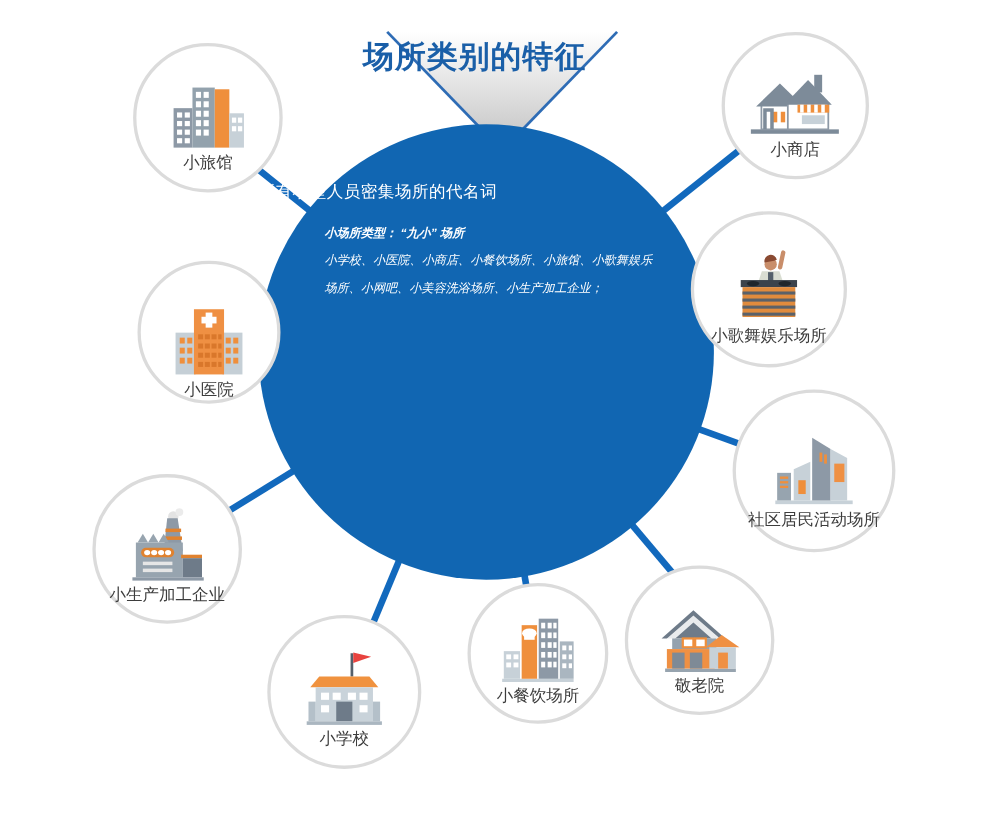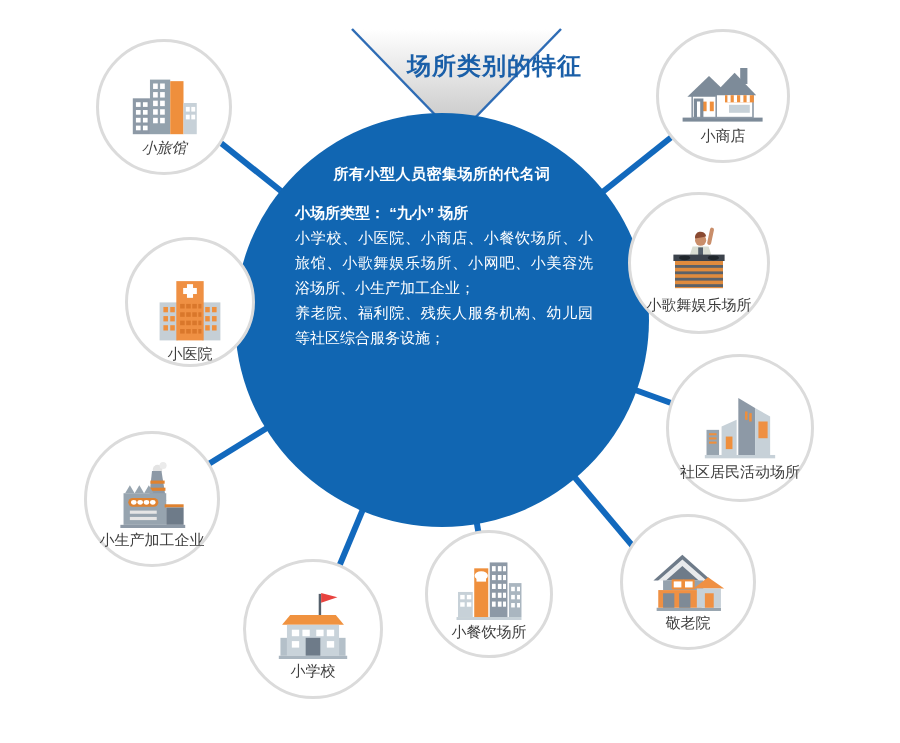--- a/index.html
+++ b/index.html
@@ -2,30 +2,30 @@
 <html><head>
 <meta charset="utf-8">
 <style>
   html,body{margin:0;padding:0;background:#ffffff;}
   .stage{
     position:relative;width:900px;height:743px;overflow:hidden;background:#ffffff;
     font-family:"Liberation Sans","DejaVu Sans",sans-serif;
   }
   svg.wires{position:absolute;left:0;top:0;z-index:1;}
   .page-title{
-    position:absolute;left:330px;top:50px;width:252px;z-index:5;
-    text-align:right;font-size:24px;font-weight:700;color:#1A5FA8;letter-spacing:1px;
+    position:absolute;left:330px;top:33px;width:252px;z-index:5;
+    text-align:left;font-size:28px;font-weight:700;color:#1A5FA8;letter-spacing:1px;
   }
   .center-circle{
     position:absolute;left:235px;top:113px;width:414px;height:414px;
     background:#1166B2;border-radius:50%;z-index:2;color:#ffffff;box-sizing:border-box;
   }
   .c-head{text-align:right;margin-top:23px;font-size:16px;font-weight:700;letter-spacing:1px;}
-  .c-sub{text-align:center;margin-top:8px;font-size:15px;font-weight:700;letter-spacing:0.5px;}
-  .c-body{margin:16px 56px 0 60px;font-size:15px;line-height:25px;text-align:justify;font-weight:500;}
+  .c-sub{margin-top:8px;font-size:15px;font-weight:400;letter-spacing:0.5px;}
+  .c-body{margin:16px 56px 0 60px;font-size:11px;line-height:25px;text-align:justify;font-weight:500;font-style:italic;}
   .c-body p{margin:0;}
   .c-type{font-weight:700;}
   .node{
     position:absolute;background:#ffffff;border:3px solid #DBDBDB;border-radius:50%;
     z-index:3;display:flex;flex-direction:column;align-items:center;justify-content:center;
     box-sizing:border-box;
   }
   .node .icon{height:55%;display:flex;align-items:flex-end;justify-content:center;margin-top:6%;}
   .node .icon svg{display:block;}
   .node .label{
@@ -63,25 +63,24 @@
   </svg>
 
   <div class="page-title">场所类别的特征</div>
 
   <div class="center-circle">
     <div class="c-head">小场所</div>
     <div class="c-sub">所有小型人员密集场所的代名词</div>
     <div class="c-body">
       <p class="c-type">小场所类型： “九小” 场所</p>
       <p>小学校、小医院、小商店、小餐饮场所、小旅馆、小歌舞娱乐场所、小网吧、小美容洗浴场所、小生产加工企业；</p>
-      <p>养老院、福利院、残疾人服务机构、幼儿园等社区综合服务设施；</p>
     </div>
   </div>
 
-  <div class="node" style="left:96px;top:39px;width:136px;height:136px;font-style:italic;">
+  <div class="node" style="left:121px;top:39px;width:136px;height:136px;">
     <span class="icon">
       <svg width="78" height="66" viewBox="0 0 100 84">
         <rect x="10" y="36" width="22" height="46" fill="#8D99A6"></rect>
         <g fill="#ffffff">
           <rect x="14" y="41" width="6" height="6"></rect>
             <rect x="23" y="41" width="6" height="6"></rect>
           <rect x="14" y="51" width="6" height="6"></rect>
             <rect x="23" y="51" width="6" height="6"></rect>
           <rect x="14" y="61" width="6" height="6"></rect>
             <rect x="23" y="61" width="6" height="6"></rect>
@@ -228,21 +227,21 @@
           <rect x="56" y="28" width="3" height="10"></rect>
             <rect x="61" y="30" width="3" height="10"></rect>
         </g>
         <polygon points="68,24 86,34 86,80 68,80" fill="#C7D1D8"></polygon>
         <rect x="72" y="40" width="11" height="20" fill="#EF9043"></rect>
       </svg>
     </span>
     <span class="label">社区居民活动场所</span>
   </div>
 
-  <div class="node" style="left:620px;top:514px;width:136px;height:136px;text-align:right;">
+  <div class="node" style="left:568px;top:514px;width:136px;height:136px;text-align:right;">
     <span class="icon">
       <svg width="82" height="66" viewBox="0 0 102 82">
         <rect x="12" y="78" width="80" height="4" fill="#97A4AF"></rect>
         <polygon points="8,44 44,12 80,44" fill="#6E7B89"></polygon>
         <polygon points="14,44 44,18 74,44 74,48 69,48 44,26 19,48 14,48" fill="#ffffff" opacity="0.85"></polygon>
         <rect x="20" y="44" width="50" height="12" fill="#95A2AE"></rect>
         <rect x="32" y="44" width="12" height="10" fill="#ffffff" stroke="#EF8F3C" stroke-width="2.5"></rect>
         <rect x="46" y="44" width="12" height="10" fill="#ffffff" stroke="#EF8F3C" stroke-width="2.5"></rect>
         <rect x="14" y="56" width="54" height="22" fill="#EF9043"></rect>
         <rect x="20" y="60" width="14" height="18" fill="#7E8A96"></rect>

